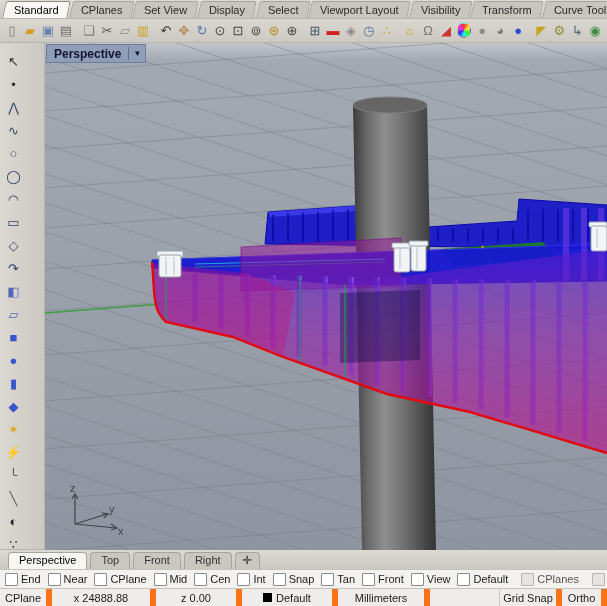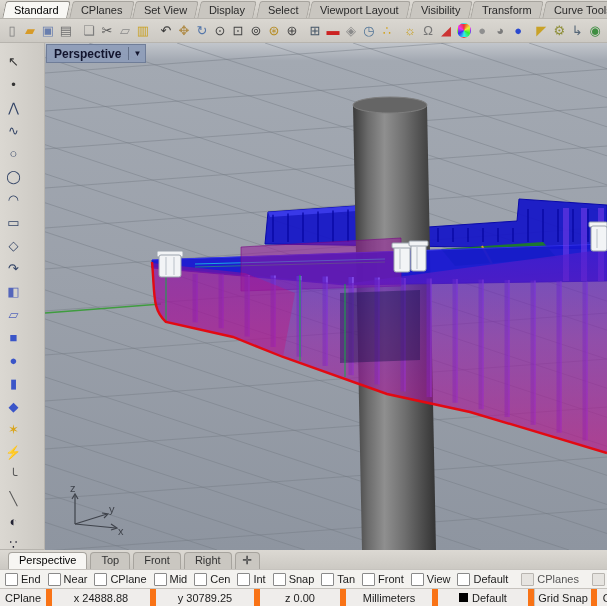--- a/index.html
+++ b/index.html
@@ -417,32 +417,29 @@
     </div>
 
   <div id="status-bar">
     <div id="status-left" style="display:flex;">
         <div class="scell" style="width: 52px;">
           <span>CPlane</span>
         </div>
         <div class="scell" style="width: 104px;">
           <span>x 24888.88</span>
         </div>
-        <div class="scell" style="width: 104px;">
-          <span>y 30789.25</span>
-        </div>
         <div class="scell" style="width: 86px;">
           <span>z 0.00</span>
-        </div>
-        <div class="scell" style="width: 92px;">
-          <span>Millimeters</span>
         </div>
         <div class="scell" style="width: 96px;">
           <span class="swatch"></span>
           <span>Default</span>
+        </div>
+        <div class="scell" style="width: 92px;">
+          <span>Millimeters</span>
         </div>
       </div>
     <div id="status-spacer"></div>
     <div id="status-right" style="display:flex;">
         <div class="scell" style="width: 62px;">
           <span>Grid Snap</span>
         </div>
         <div class="scell" style="width: 45px;">
           <span>Ortho</span>
         </div>

